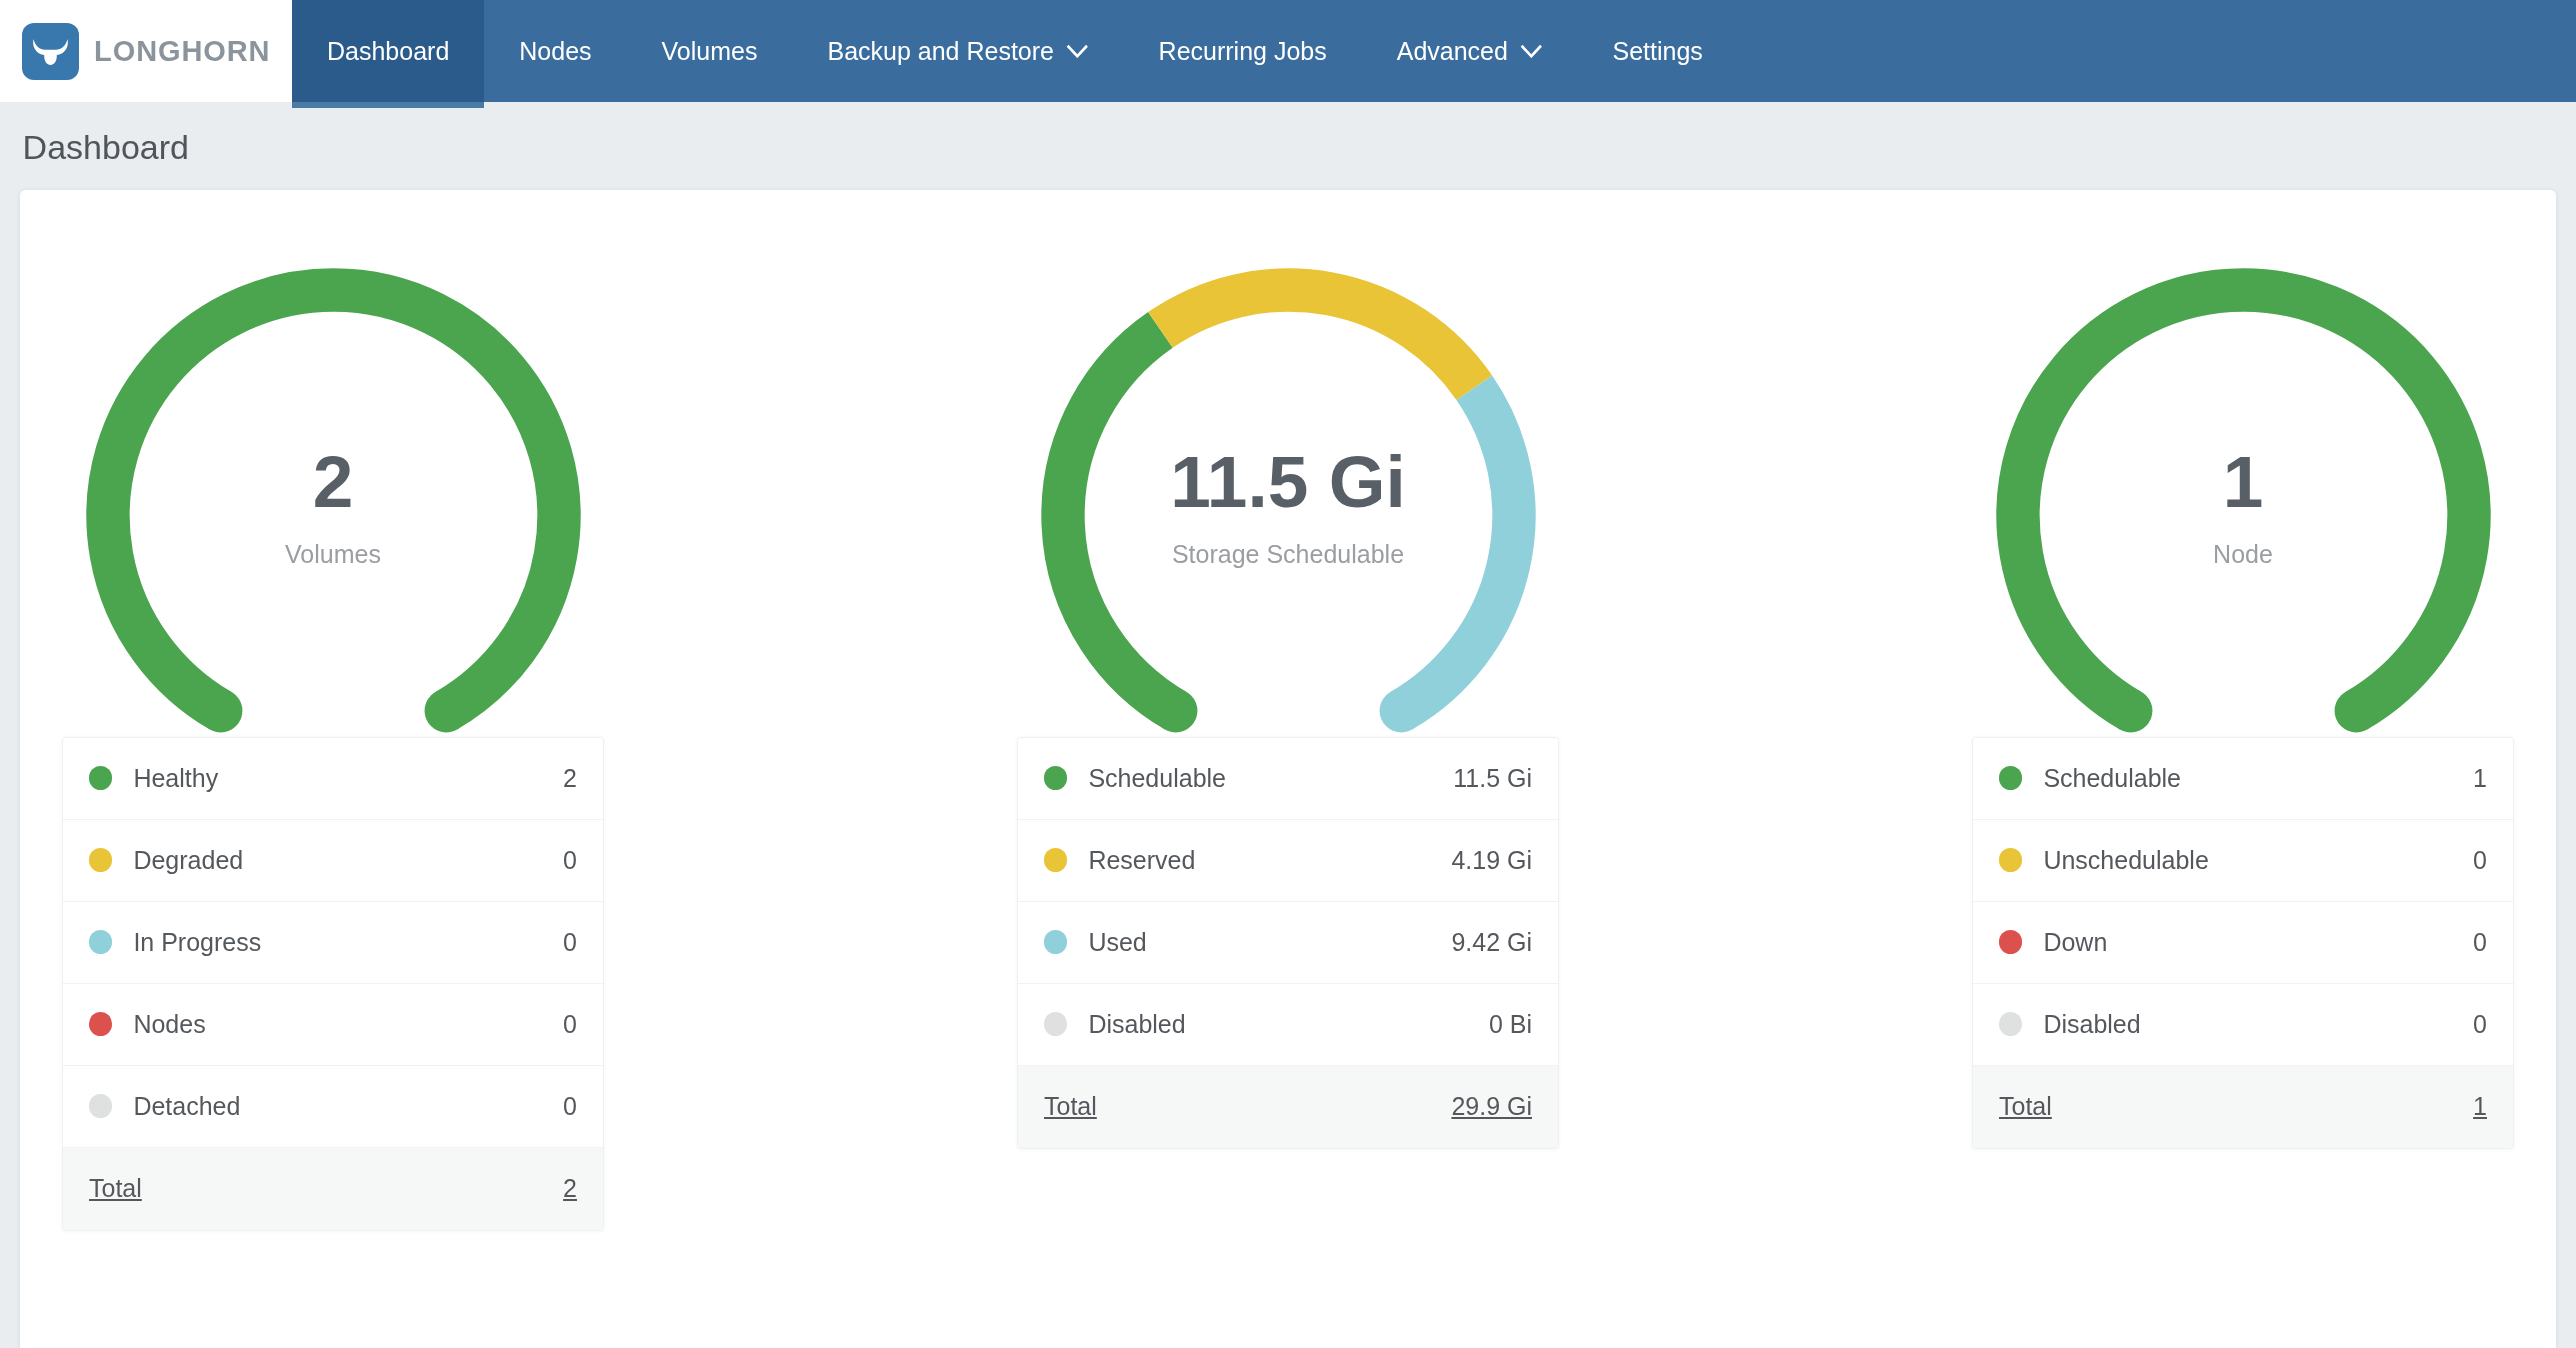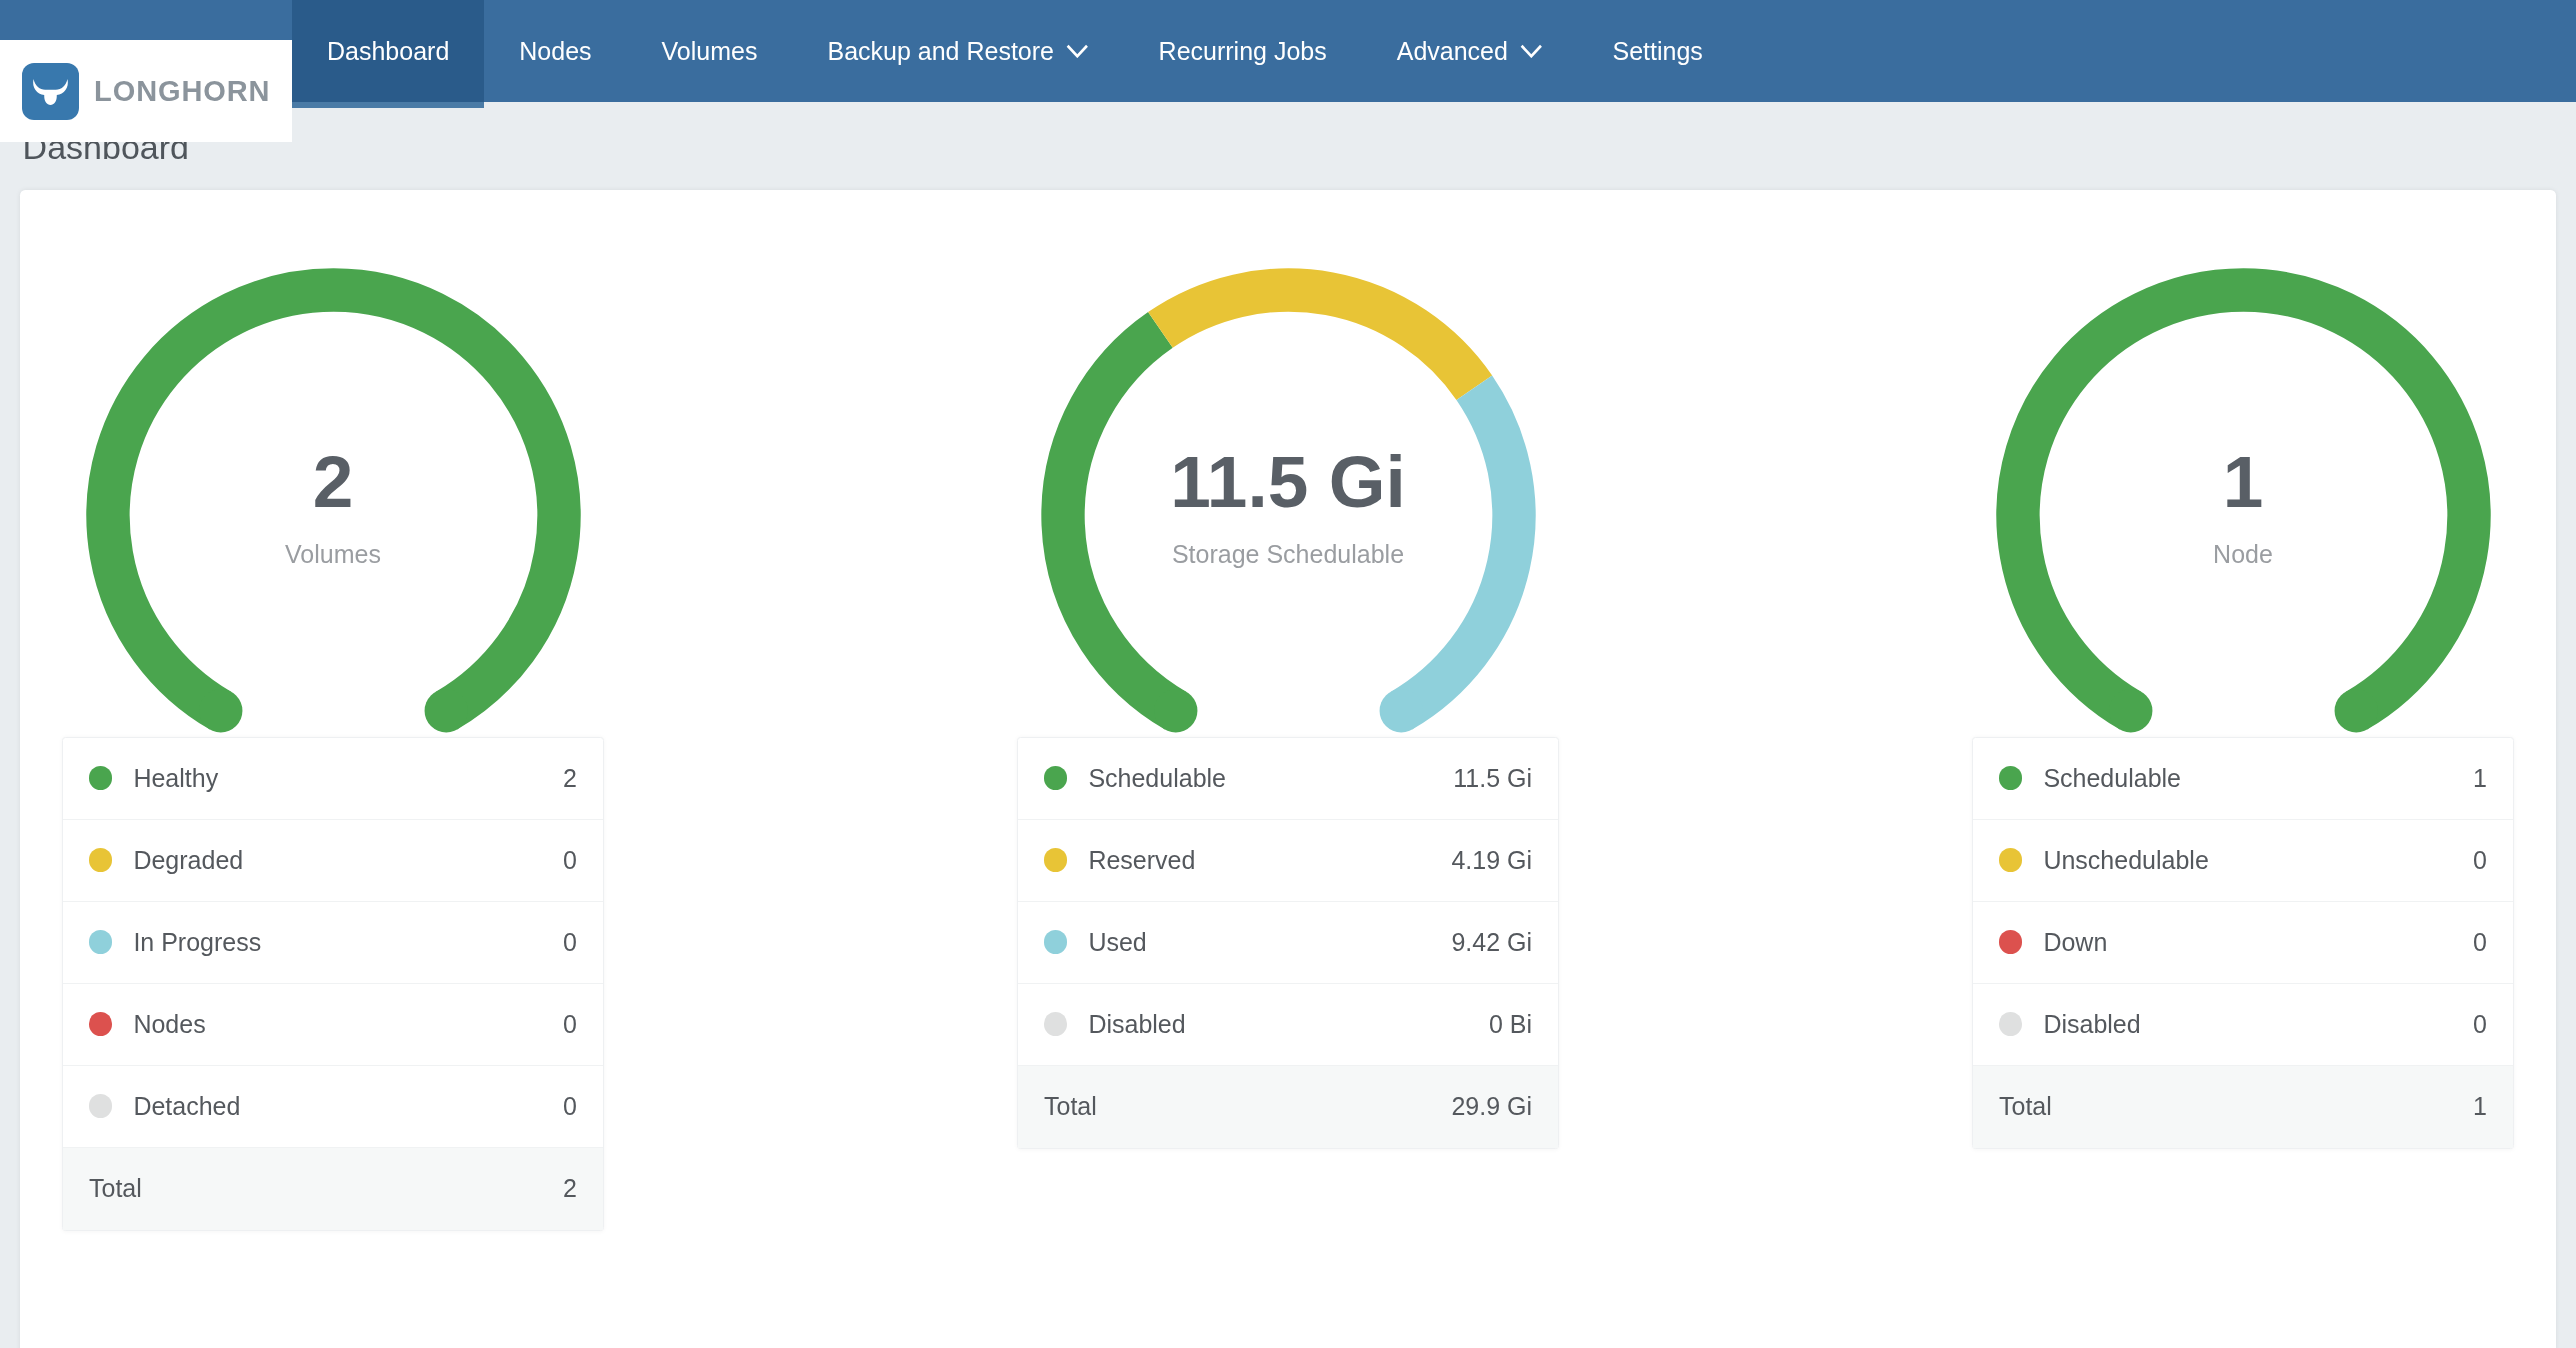--- a/index.html
+++ b/index.html
@@ -9,21 +9,21 @@
   *{box-sizing:border-box;margin:0;padding:0;}
   html,body{width:2576px;height:1349px;overflow:hidden;}
   body{
     background:#e9edf0;
     font-family:"Liberation Sans",sans-serif;
     color:#54585d;
   }
 
   
   .navbar{display:flex;height:102px;background:var(--nav);position:relative;z-index:5;}
-  .brand{width:292px;height:100%;background:#fff;display:flex;align-items:center;justify-content:center;gap:15.6px;cursor:pointer;flex:none;margin-top:40px;}
+  .brand{width:292px;height:100%;background:#fff;display:flex;align-items:center;justify-content:center;gap:15.6px;cursor:pointer;flex:none;}
   .brand-icon{width:57px;height:57px;border-radius:12px;background:#3878ad;display:flex;align-items:center;justify-content:center;flex:none;}
   .brand-icon svg{width:43px;height:43px;display:block;}
   .brand-name{font-size:29px;font-weight:700;color:#8b949c;letter-spacing:0.9px;}
   .nav-items{display:flex;align-items:stretch;}
   .nav-item{position:relative;display:flex;align-items:center;gap:12px;padding:0 35px;color:#fff;font-size:25px;text-decoration:none;cursor:pointer;white-space:nowrap;}
   .nav-item.active{background:var(--nav-active);}
   .nav-item.active::after{content:"";position:absolute;left:0;right:0;bottom:-6px;height:6px;background:#4a7ba6;}
   .chevron{width:22.6px;height:14.8px;display:block;color:#fff;}
 
   
@@ -42,21 +42,21 @@
   .gauge-wrap svg{position:absolute;left:0;top:0;width:503px;height:503px;}
   .gauge-center{position:absolute;left:0;right:0;top:181px;text-align:center;pointer-events:none;}
   .gauge-value{font-size:73px;font-weight:600;color:#595f66;line-height:1;}
   .gauge-label{margin-top:22.6px;font-size:25px;color:#9a9da1;}
 
   
   .legend{border:1.7px solid #eef0f2;border-radius:3.5px;background:#fff;box-shadow:0 0.9px 4.3px rgba(0,0,0,.04);}
   .legend-row{display:flex;align-items:center;height:82px;padding:0 26px;border-bottom:1.7px solid #f0f2f3;font-size:25px;color:#54585d;}
   .legend-dot{width:23.4px;height:23.4px;border-radius:50%;margin-right:21px;flex:none;}
   .legend-value{margin-left:auto;}
-  .legend-total{display:flex;align-items:center;height:82px;padding:0 26px;background:#f6f8f8;font-size:25px;color:#54585d;}
+  .legend-total{display:flex;align-items:center;height:82px;padding:0 26px;background:#f6f8f8;font-size:25px;color:#54585d;text-decoration:underline;}
   .legend-total .total-value{margin-left:auto;}
 </style>
 </head>
 <body>
 
 <header class="navbar">
   <div class="brand">
     <span class="brand-icon">
       <svg viewBox="0 0 48 48" aria-hidden="true">
         <path d="M5 10 C3 20 9 27 17 28 L17 29 C17 35 20 39 24 39 C28 39 31 35 31 29 L31 28 C39 27 45 20 43 10 C41 18 36 22 30 22 L18 22 C12 22 7 18 5 10 Z" fill="#ffffff"></path>

